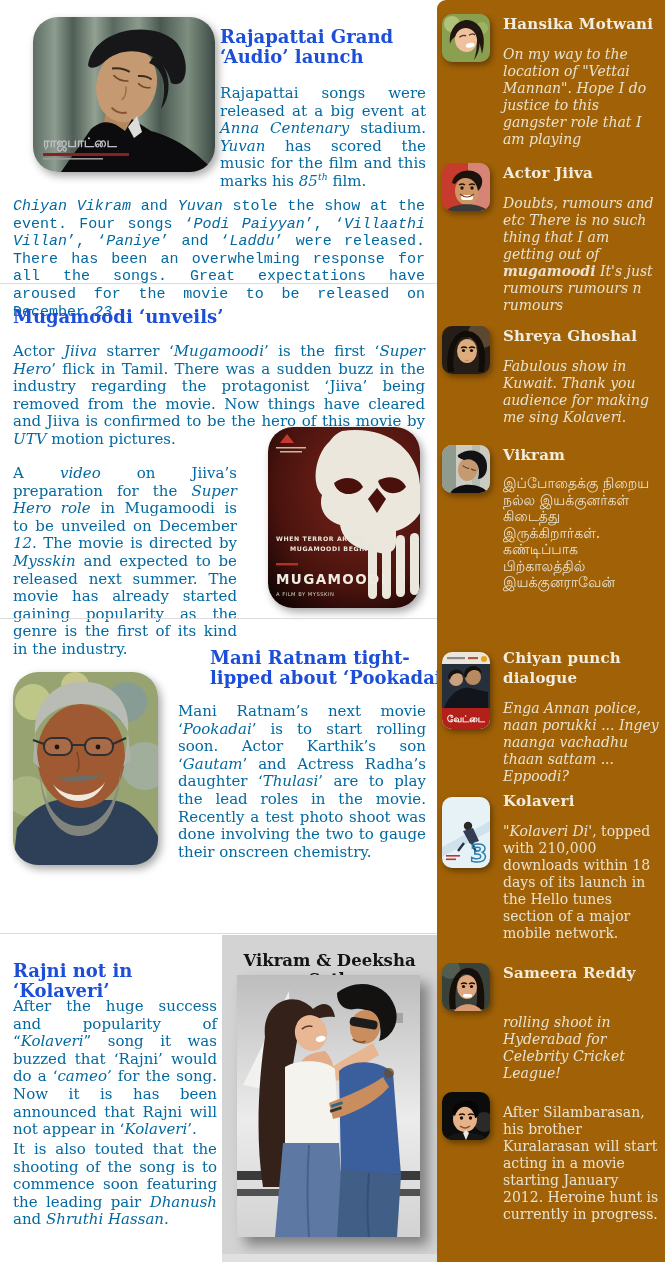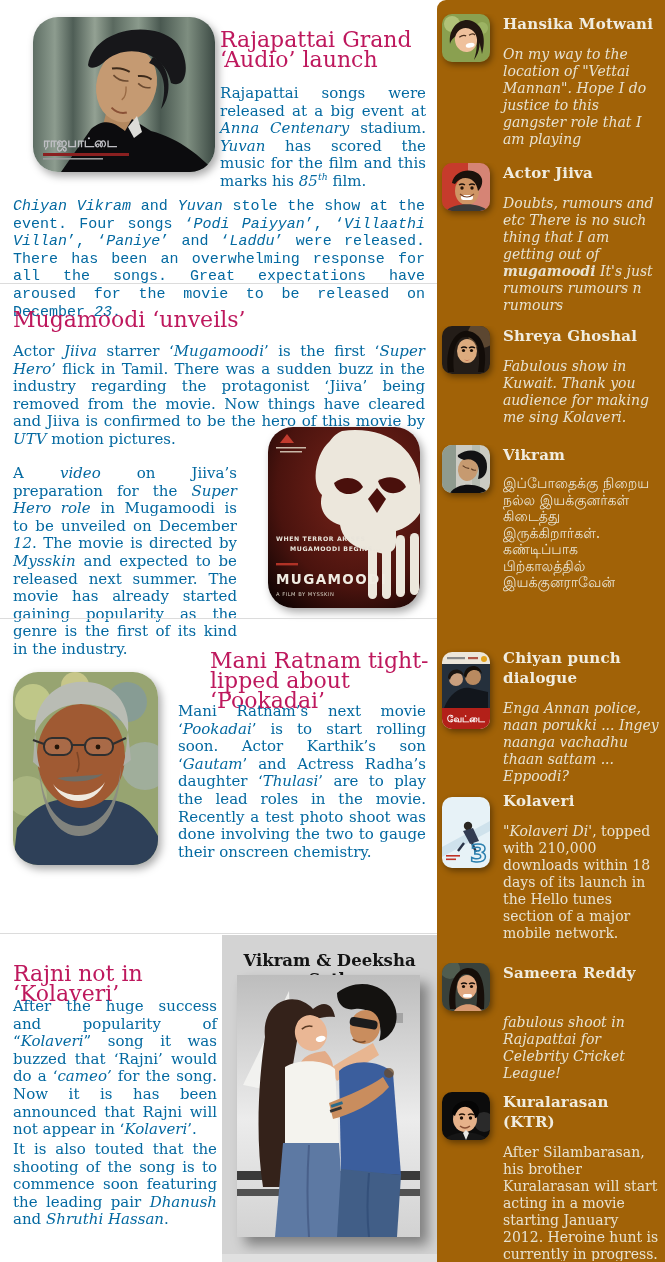--- a/index.html
+++ b/index.html
@@ -1,20 +1,20 @@
 <!DOCTYPE html>
 <html><head>
 <meta charset="utf-8">
 <style>
   html,body{margin:0;padding:0;background:#ffffff;}
   body{width:665px;height:1262px;overflow:hidden;font-family:"DejaVu Serif","Liberation Serif",serif;}
   .page{position:relative;width:665px;height:1262px;background:#fff;}
   .content{position:absolute;left:0;top:0;width:437px;height:1262px;}
   
-  .atitle{position:absolute;font-weight:normal;font-size:22px;line-height:20px;color:#be185d;}
+  .atitle{position:absolute;font-weight:bold;font-size:18px;line-height:20px;color:#1d4ed8;}
   .p{position:absolute;font-size:15px;line-height:17.6px;color:#0369a1;text-align:justify;}
   .seg-i{font-style:italic;}
   .seg-b{font-weight:700;}
   .seg-sup{vertical-align:super;font-size:0.62em;line-height:0;}
   .divider{position:absolute;left:0;width:437px;height:1px;background:#dcdcdc;}
   #d1{top:283px}#d2{top:618px}#d3{top:933px}
   .photo{position:absolute;border-radius:25px;overflow:hidden;box-shadow:3px 4px 8px rgba(0,0,0,.35);}
   #a1-img{left:33px;top:17px;width:182px;height:155px;}
   #a1-title{left:220px;top:12px;width:206px;}
   #a1-p1{left:220px;top:70px;width:206px;}
@@ -354,37 +354,36 @@
           <ellipse cx="25" cy="24" rx="10" ry="12" fill="#e0a881"></ellipse>
           <path d="M19,21 q3,-2 6,0" stroke="#160e09" stroke-width="1.3" fill="none"></path>
           <path d="M27,21 q3,-2 6,0" stroke="#160e09" stroke-width="1.3" fill="none"></path>
           <circle cx="21.5" cy="23.5" r="1.6" fill="#1a0e06"></circle>
           <circle cx="29.5" cy="23.5" r="1.6" fill="#1a0e06"></circle>
           <rect x="21" y="31" width="9" height="3.6" rx="1.8" fill="#ffffff"></rect>
           <path d="M12,48 C18,39 34,39 40,48 Z" fill="#d79a72"></path>
         </svg>
       </div>
       <div class="cname">Sameera Reddy</div>
-      <div class="cmsg"><span>fabulous shoot in Rajapattai for Celebrity Cricket League!</span></div>
+      <div class="cmsg"><span>rolling shoot in Hyderabad for Celebrity Cricket League!</span></div>
     </div>
 
     <div class="card" id="c8">
       <div class="av">
         <svg width="48" height="48" viewBox="0 0 48 48">
           <rect width="48" height="48" fill="#0c0c0c"></rect>
           <circle cx="42" cy="30" r="10" fill="#2a2a2a"></circle>
           <ellipse cx="23" cy="27" rx="12" ry="13" fill="#e6b28a"></ellipse>
           <path d="M10,22 C10,6 36,4 37,18 C37,24 35,26 33,26 C31,12 17,11 13,24 Z" fill="#050505"></path>
           <path d="M17,23 q3,-2 6,0" stroke="#241508" stroke-width="1.5" fill="none"></path>
           <path d="M26,23 q3,-2 6,0" stroke="#241508" stroke-width="1.5" fill="none"></path>
           <circle cx="19.5" cy="26" r="1.7" fill="#1a0e06"></circle>
           <circle cx="28.5" cy="26" r="1.7" fill="#1a0e06"></circle>
           <path d="M18,34 q5,4 10,0" stroke="#8a5136" stroke-width="1.4" fill="none"></path>
           <path d="M2,48 C10,38 38,38 46,48 Z" fill="#161616"></path>
           <path d="M21,41 l3,-3 3,3 -3,7 z" fill="#e8e8e4"></path>
         </svg>
       </div>
-      <div class="cname">Kuralarasan (KTR)</div>
       <div class="cmsg"><span>After Silambarasan, his brother Kuralarasan will start acting in a movie starting January 2012. Heroine hunt is currently in progress.</span></div>
     </div>
 
   </aside>
 </div>
 
 </body></html>

